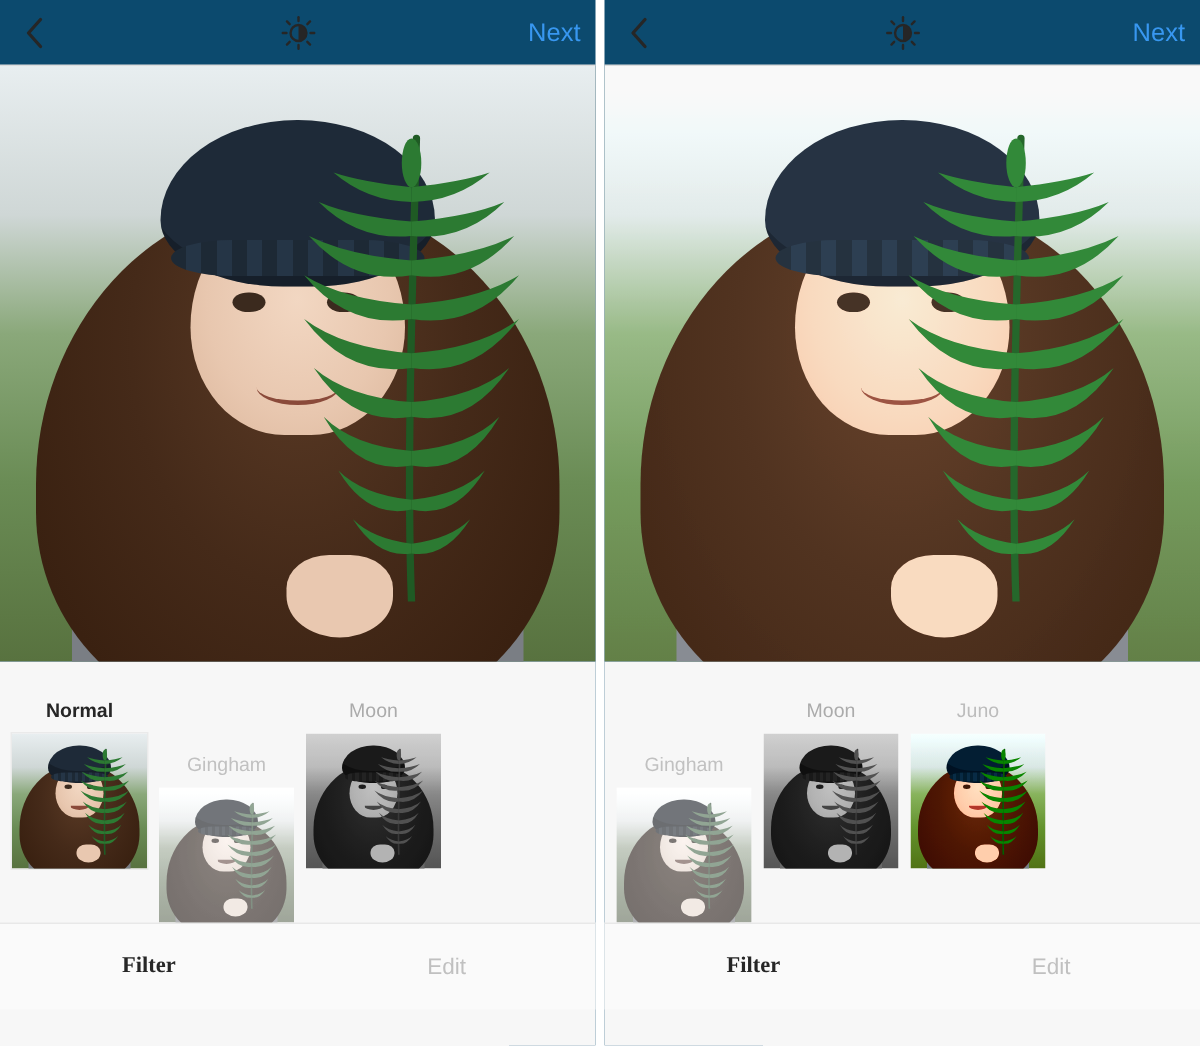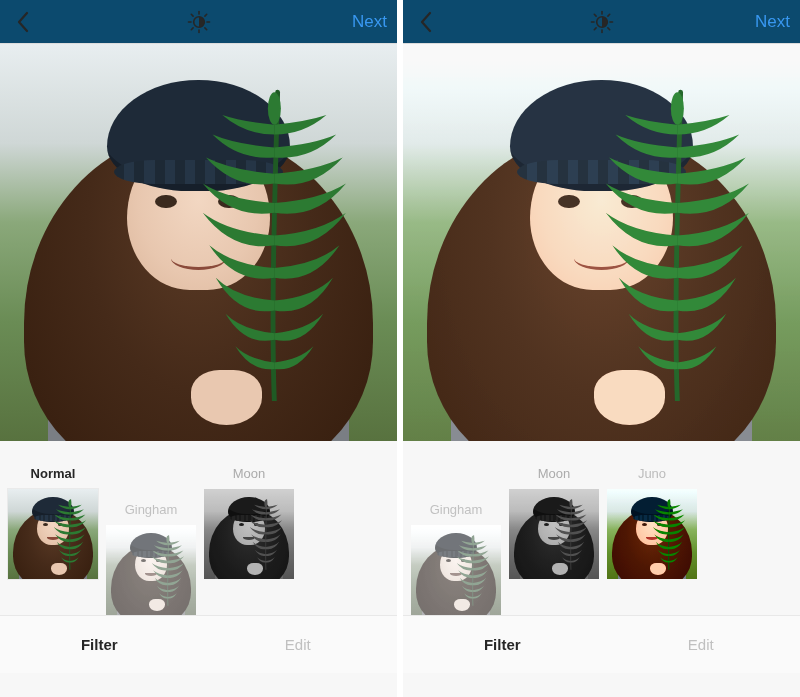--- a/index.html
+++ b/index.html
@@ -109,20 +109,21 @@
     flex: 1;
     display: flex;
     align-items: center;
     justify-content: center;
     font-size: 15px;
     color: #c0c0c0;
   }
   .bottom .tab.active {
     color: #262626;
     font-weight: 600;
+    font-family: Liberation Serif, serif;
   }
 
   
   .photo {
     position: absolute;
     inset: 0;
   }
   .photo .bg {
     position: absolute; inset: 0;
     background: linear-gradient(to bottom, #e8eef0 0%, #cfd7d6 25%, #8aa87a 45%, #6a8c55 70%, #58723f 100%);

